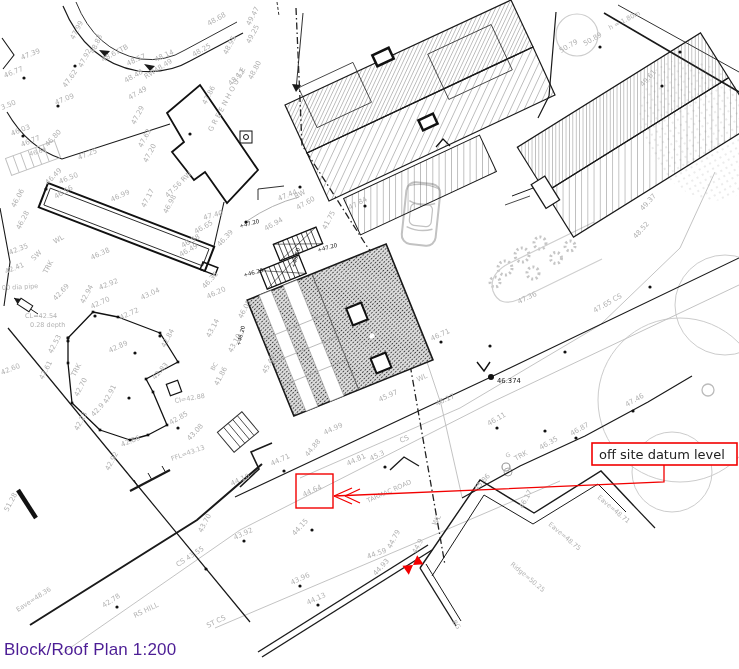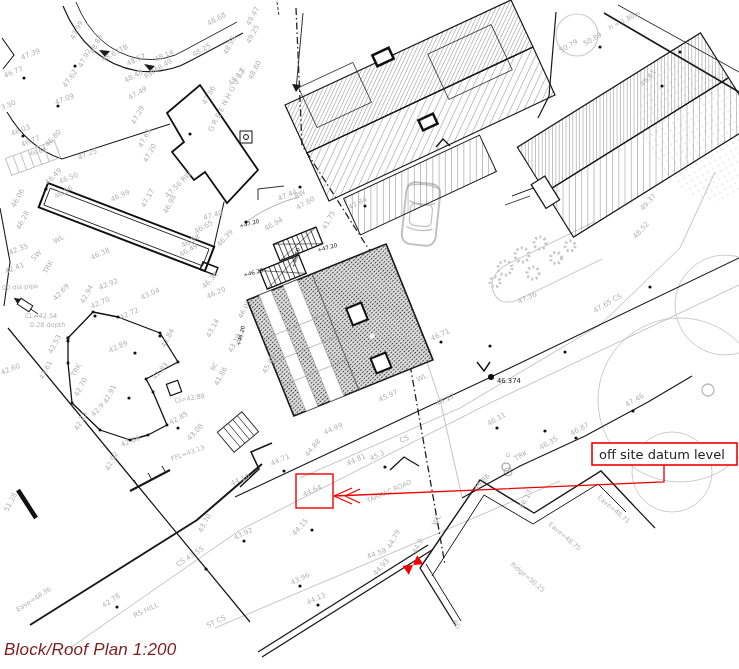--- a/index.html
+++ b/index.html
@@ -1,21 +1,21 @@
 <!DOCTYPE html>
 <html><head>
 <meta charset="utf-8">
 <style>
   html,body{margin:0;padding:0;background:#ffffff;}
   .sheet{position:relative;width:739px;height:669px;background:#ffffff;overflow:hidden;
          font-family:"Liberation Sans",sans-serif;}
   svg{position:absolute;left:0;top:0;}
   svg text{font-family:"DejaVu Sans",sans-serif;}
-  .caption{position:absolute;left:4px;top:640px;font-size:17px;color:#7f1d1d;
-           font-family:"Liberation Sans",sans-serif;letter-spacing:0.2px;font-style:italic;}
+  .caption{position:absolute;left:4px;top:640px;font-size:17px;color:#4c1d95;
+           font-family:"Liberation Sans",sans-serif;letter-spacing:0.2px;}
 </style>
 </head>
 <body>
 
 <div class="sheet">
 <svg width="739" height="669" viewBox="0 0 739 669">
   <defs>
     <pattern id="hAf" width="3.4" height="8" patternUnits="userSpaceOnUse" patternTransform="rotate(25)">
       <path d="M0,0 L0,8" stroke="#4a4a4a" stroke-width="0.7"></path>
     </pattern>

